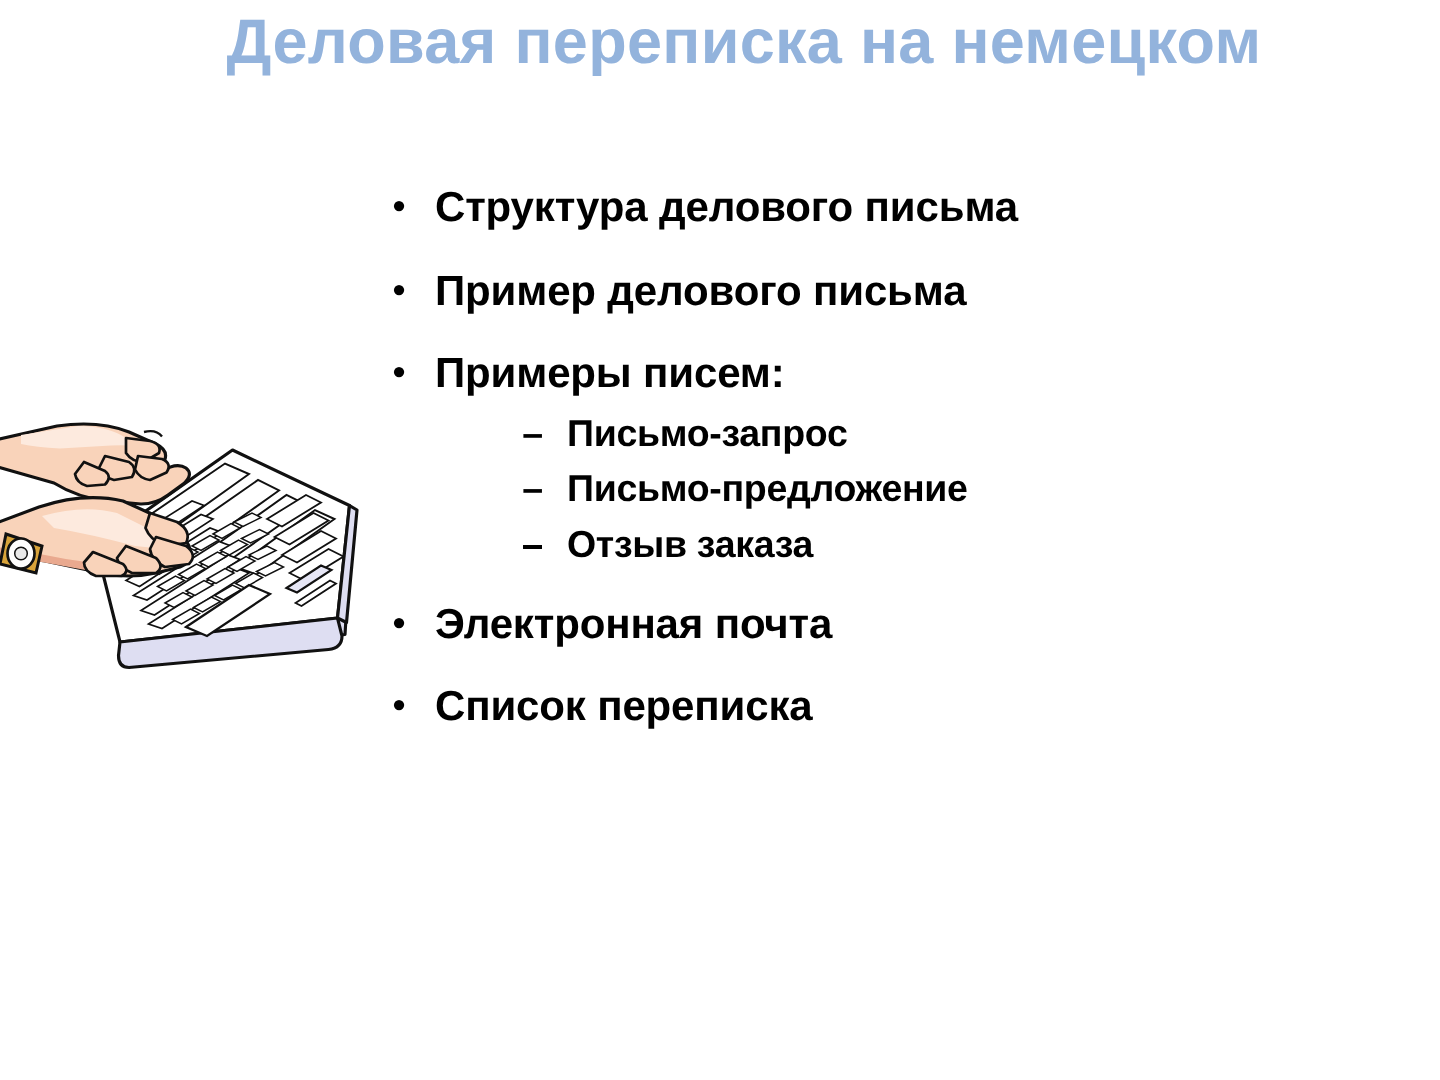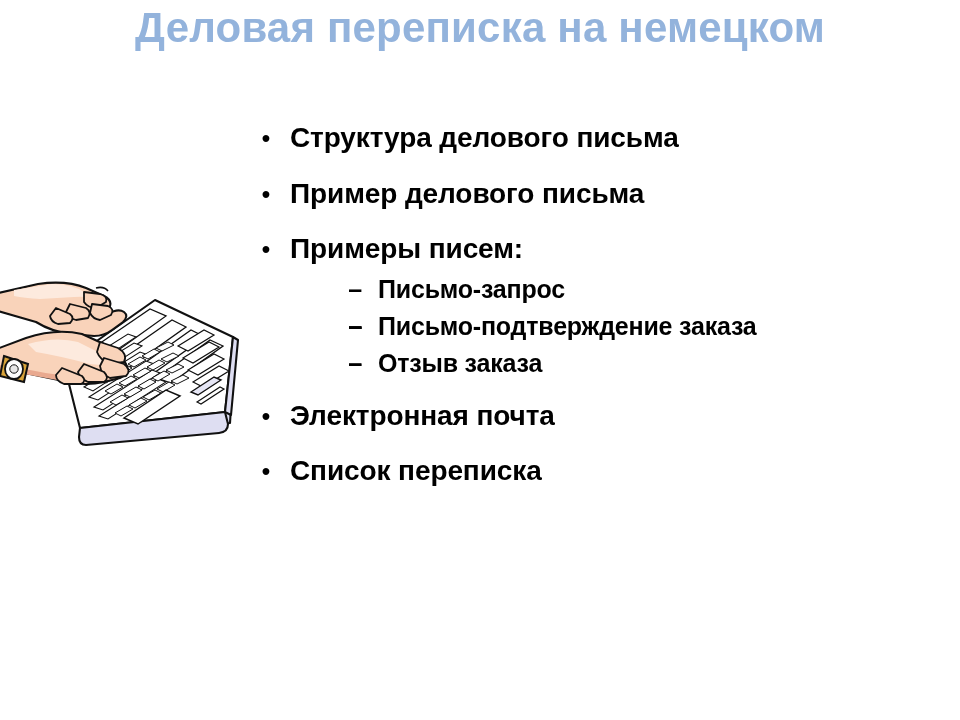--- a/index.html
+++ b/index.html
@@ -17,21 +17,21 @@
     position: relative;
     width: 960px;
     height: 720px;
     background: #ffffff;
     overflow: hidden;
   }
 
   
   #title {
     position: absolute;
-    left: 120px;
+    left: 136px;
     top: 4px;
     width: 720px;
     text-align: center;
     font-size: 42px;
     font-weight: bold;
     line-height: 1.16;
     color: #93b3dc;
     letter-spacing: 0.2px;
     white-space: pre-line;
   }
@@ -246,30 +246,30 @@
         <span class="bullet">•</span>
         <span class="label">Примеры писем:</span>
 
         <ul class="lvl2">
           <li class="item2">
             <span class="dash">–</span>
             <span class="label">Письмо-запрос</span>
           </li>
           <li class="item2">
             <span class="dash">–</span>
-          </li>
-          <li class="item2">
-            <span class="dash">–</span>
-          </li>
-          <li class="item2">
-            <span class="dash">–</span>
-          </li>
-          <li class="item2">
-            <span class="dash">–</span>
-            <span class="label">Письмо-подтверждение заказа</span>
+            <span class="label">Письмо-предложение</span>
+          </li>
+          <li class="item2">
+            <span class="dash">–</span>
+          </li>
+          <li class="item2">
+            <span class="dash">–</span>
+          </li>
+          <li class="item2">
+            <span class="dash">–</span>
           </li>
           <li class="item2">
             <span class="dash">–</span>
           </li>
           <li class="item2">
             <span class="dash">–</span>
             <span class="label">Отзыв заказа</span>
           </li>
         </ul>
       </li>

